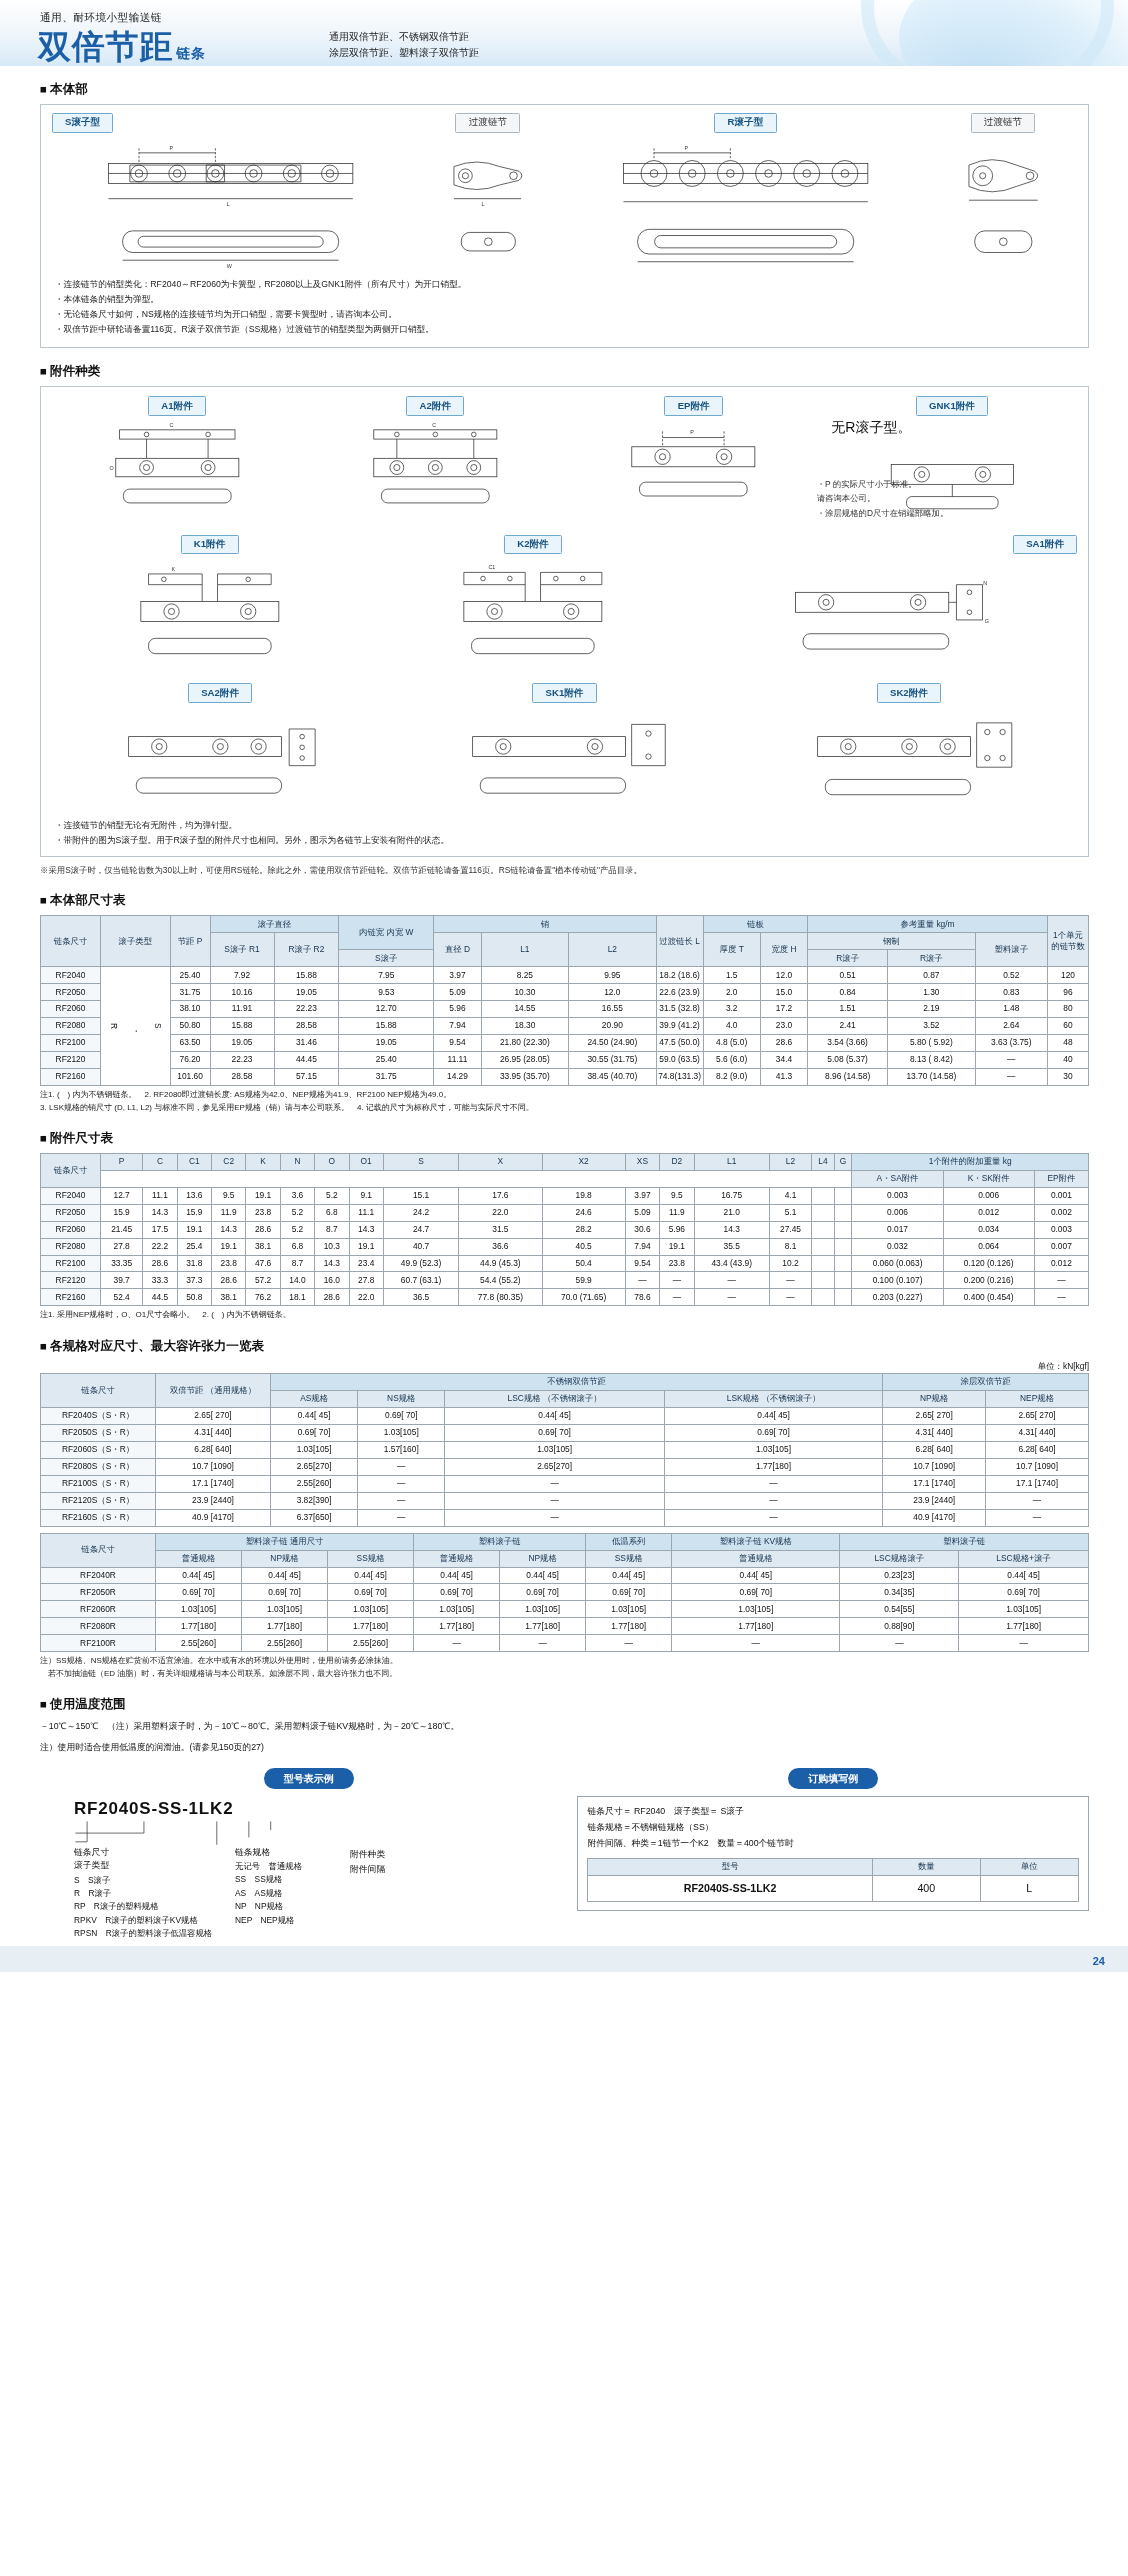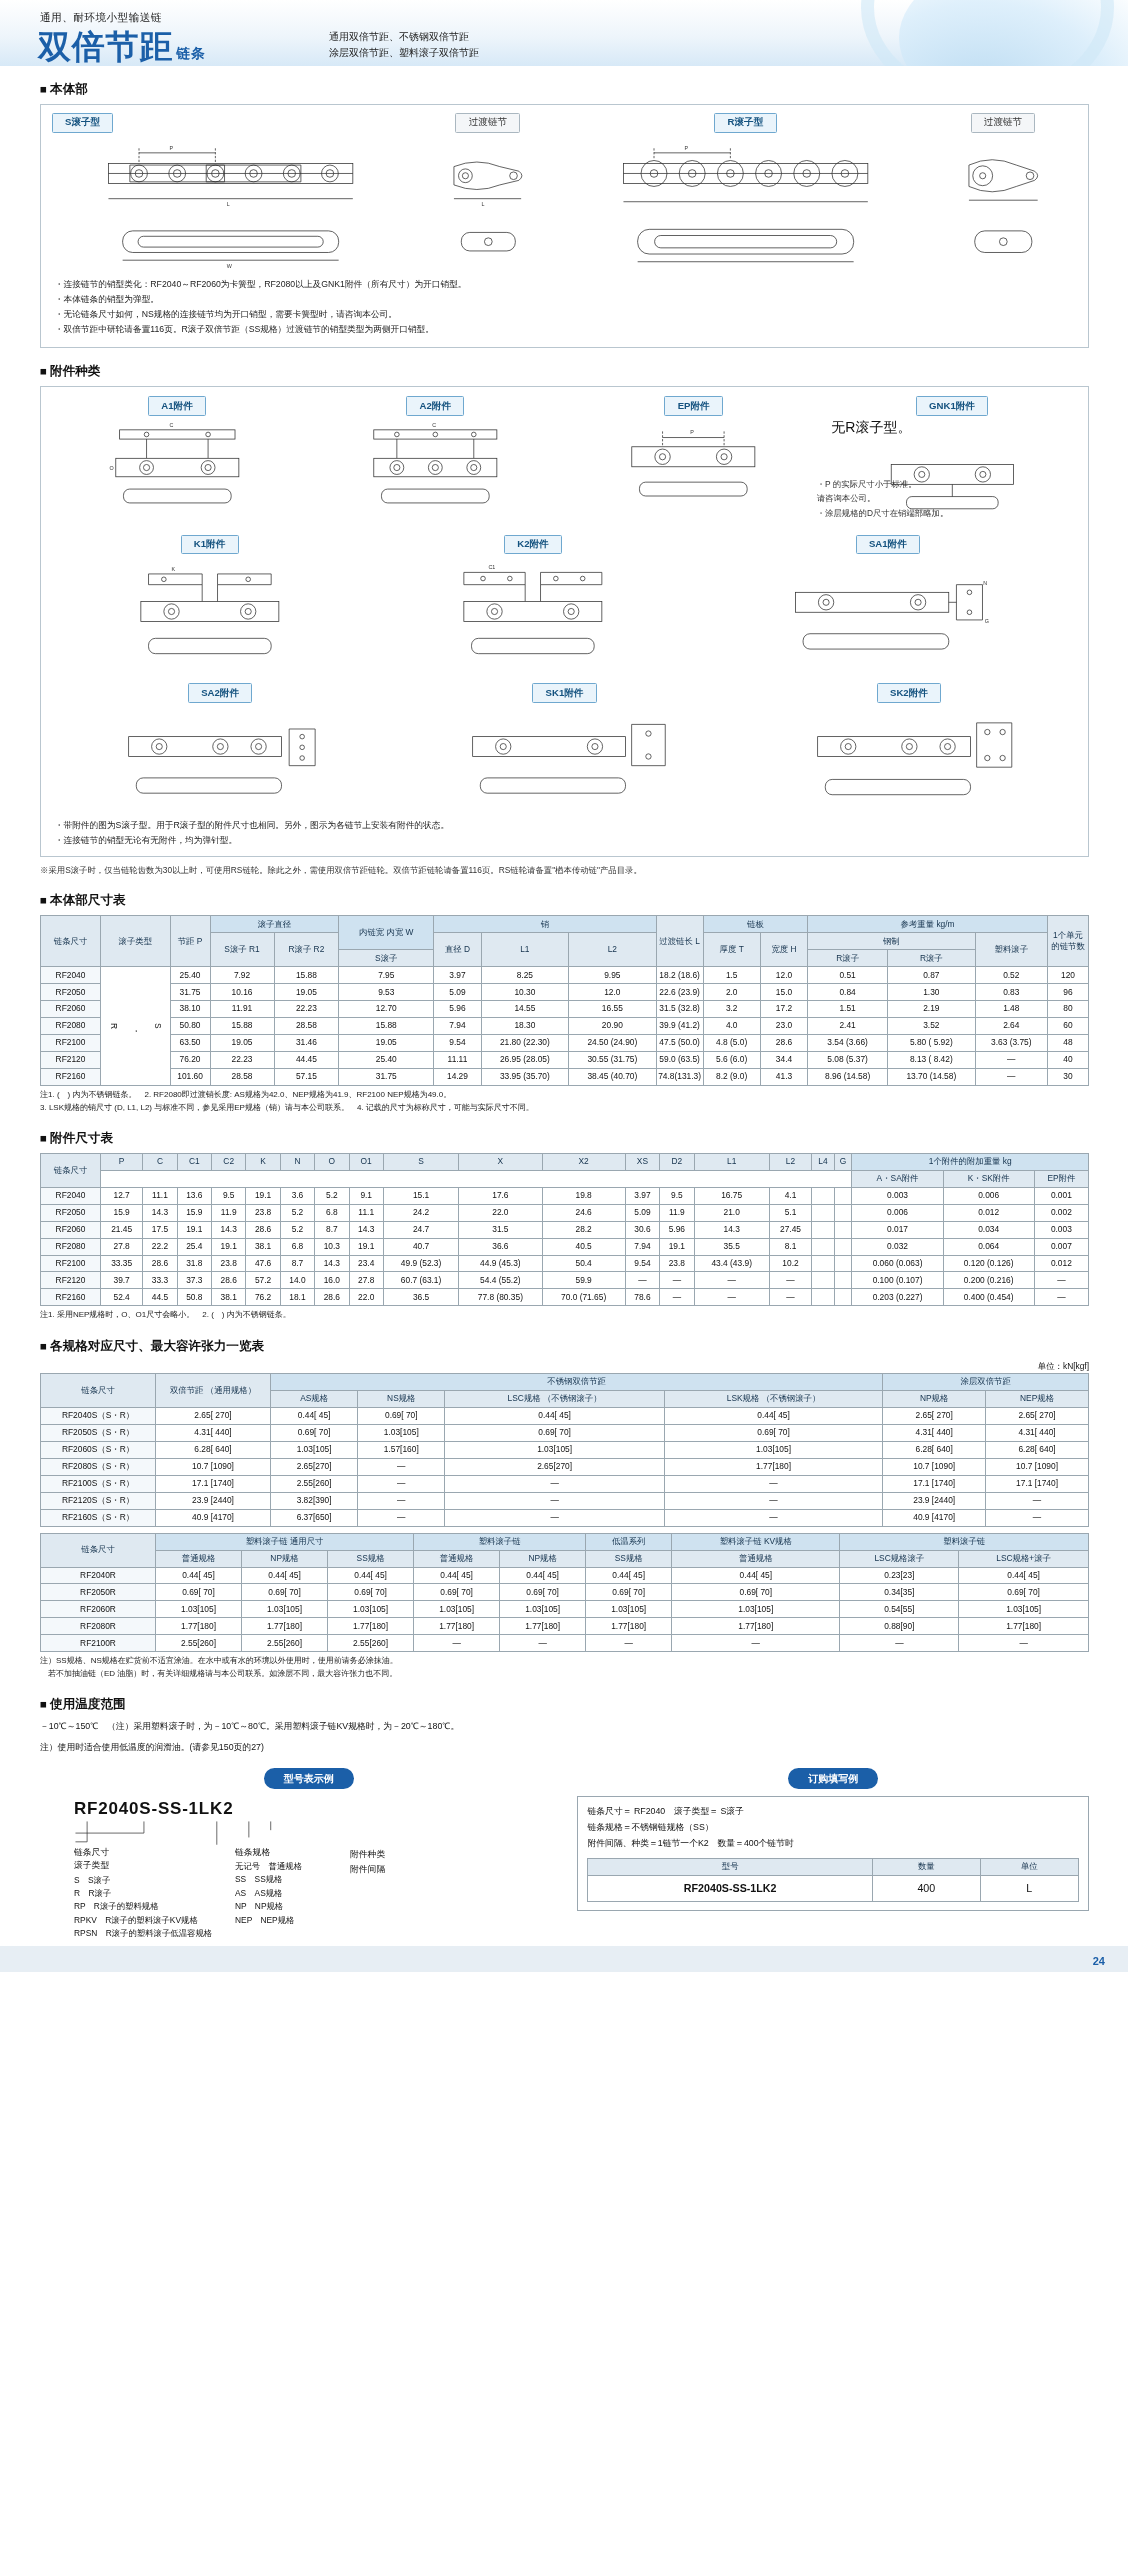--- a/index.html
+++ b/index.html
@@ -331,21 +331,21 @@
               <circle cx="70" cy="75" r="10"></circle>
                 <circle cx="70" cy="75" r="4"></circle>
               <circle cx="170" cy="75" r="10"></circle>
                 <circle cx="170" cy="75" r="4"></circle>
               <rect x="40" y="110" width="160" height="20" rx="9" fill="#fff"></rect>
             </g>
             <text class="lbl" x="62" y="20">C1</text>
           </svg>
         </div>
         <div style="flex:1.2;">
-          <div style="text-align:center;"><span class="figlabel">SA1附件</span></div>
+          <div style="text-align:right;"><span class="figlabel">SA1附件</span></div>
           <svg viewBox="0 0 300 150" width="100%" height="115" style="font-size:12px">
             <g stroke="#333" fill="none" stroke-width="1">
               <rect x="30" y="50" width="200" height="26" fill="#fff"></rect>
               <circle cx="70" cy="63" r="10"></circle>
                 <circle cx="70" cy="63" r="4"></circle>
               <circle cx="190" cy="63" r="10"></circle>
                 <circle cx="190" cy="63" r="4"></circle>
               <path d="M240 40 h34 v46 h-34 z" fill="#fff"></path>
               <circle cx="257" cy="50" r="3"></circle>
                 <circle cx="257" cy="76" r="3"></circle>
@@ -410,22 +410,22 @@
                 <circle cx="272" cy="38" r="3.5"></circle>
               <circle cx="252" cy="72" r="3.5"></circle>
                 <circle cx="272" cy="72" r="3.5"></circle>
               <rect x="40" y="100" width="190" height="20" rx="9" fill="#fff"></rect>
             </g>
           </svg>
         </div>
       </div>
 
       <div class="notes" style="margin-top:7.7px;">
+        <div>・连接链节的销型无论有无附件，均为弹针型。</div>
         <div>・带附件的图为S滚子型。用于R滚子型的附件尺寸也相同。另外，图示为各链节上安装有附件的状态。</div>
-        <div>・连接链节的销型无论有无附件，均为弹针型。</div>
       </div>
     </div>
 
     <div class="smallnote" style="margin-top:6.1px;">※采用S滚子时，仅当链轮齿数为30以上时，可使用RS链轮。除此之外，需使用双倍节距链轮。双倍节距链轮请备置116页。RS链轮请备置"楢本传动链"产品目录。</div>
   </div>
 
   <h2 class="sec">本体部尺寸表</h2>
   <div class="wrap">
     <table class="t">
       <thead>

